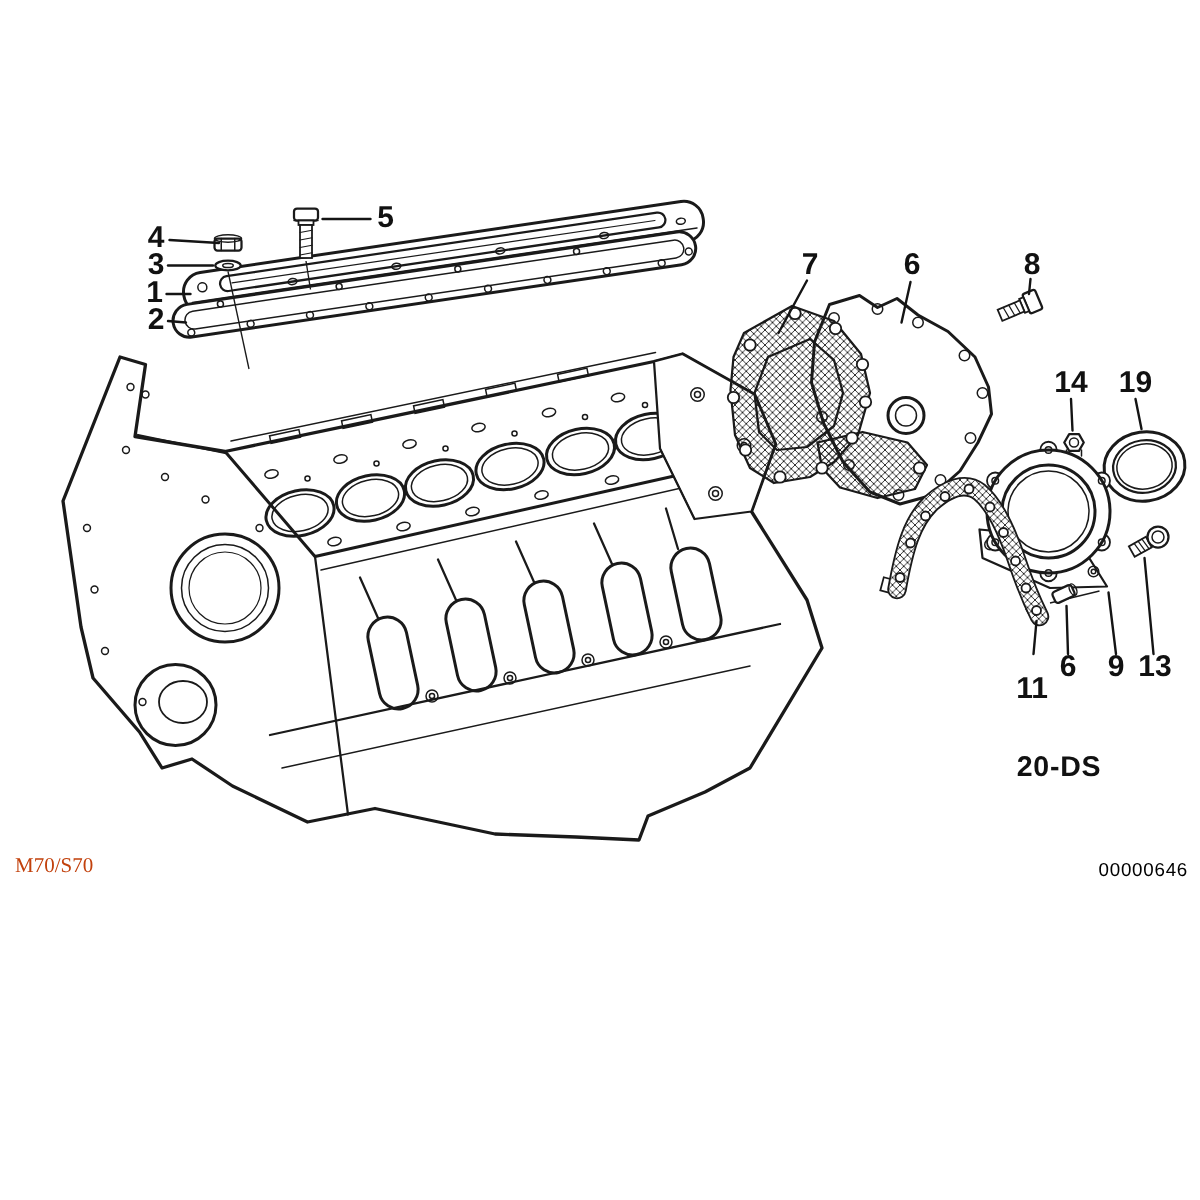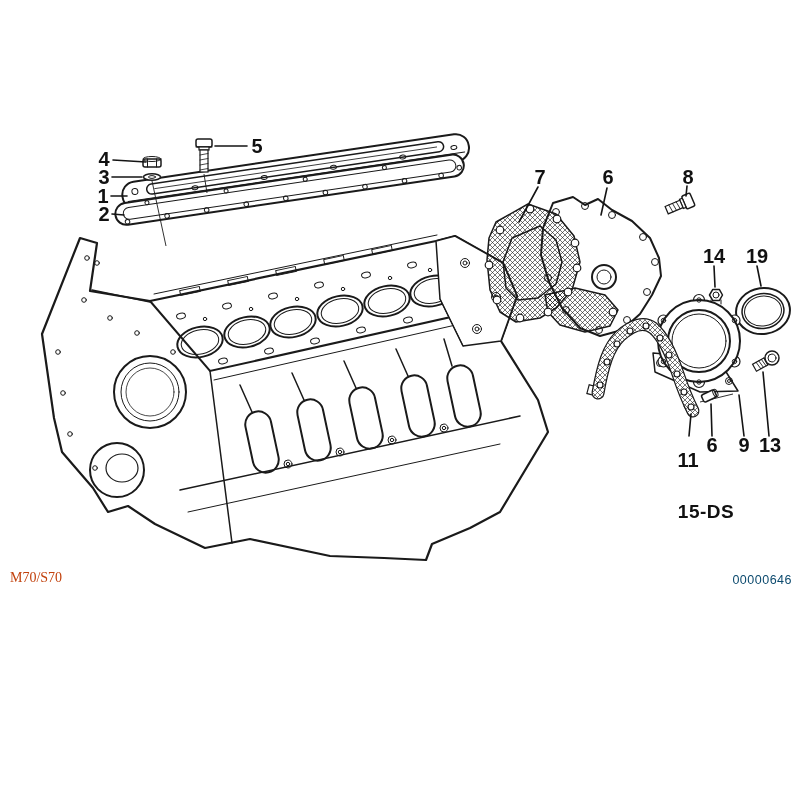--- a/index.html
+++ b/index.html
@@ -20,21 +20,21 @@
   .lead{fill:none;stroke:#141414;stroke-width:1.6;stroke-linecap:round;}
   .thin{fill:none;stroke:#1a1a1a;stroke-width:0.9;}
   .dark{fill:#1a1a1a;stroke:none;}
   
   .callout{position:absolute;transform:translate(-50%,-50%);
            font-weight:700;font-size:20px;color:#111;white-space:nowrap;}
   .callout.section{font-size:19px;letter-spacing:.5px;}
   .model-code{position:absolute;left:10px;top:570px;
               font-family:"Liberation Serif",serif;font-size:14px;color:#c2410c;}
   .image-number{position:absolute;right:8px;top:573px;font-size:12.5px;
-                letter-spacing:.5px;color:#0c4a6e;}
+                letter-spacing:.5px;color:#000000;}
   .footer{position:absolute;left:0;top:700px;width:800px;height:100px;}
 </style>
 </head>
 <body>
 
 <div class="page">
 
   <div class="diagram">
     <svg id="diagram-svg" width="800" height="620" viewBox="0 0 800 620">
       <defs>
@@ -360,21 +360,21 @@
     <div class="callout" style="left:257px;top:146px;">5</div>
     <div class="callout" style="left:540px;top:177px;">7</div>
     <div class="callout" style="left:608px;top:177px;">6</div>
     <div class="callout" style="left:688px;top:177px;">8</div>
     <div class="callout" style="left:714px;top:256px;">14</div>
     <div class="callout" style="left:757px;top:256px;">19</div>
     <div class="callout" style="left:688px;top:445px;margin-top:15px;">11</div>
     <div class="callout" style="left:712px;top:445px;">6</div>
     <div class="callout" style="left:744px;top:445px;">9</div>
     <div class="callout" style="left:770px;top:445px;">13</div>
-    <div class="callout section" style="left:706px;top:512px;">15-DS</div>
+    <div class="callout section" style="left:706px;top:512px;">20-DS</div>
 
     <div class="model-code">M70/S70</div>
     <div class="image-number">00000646</div>
   </div>
 
   <div class="footer">
     
     
   </div>
 

